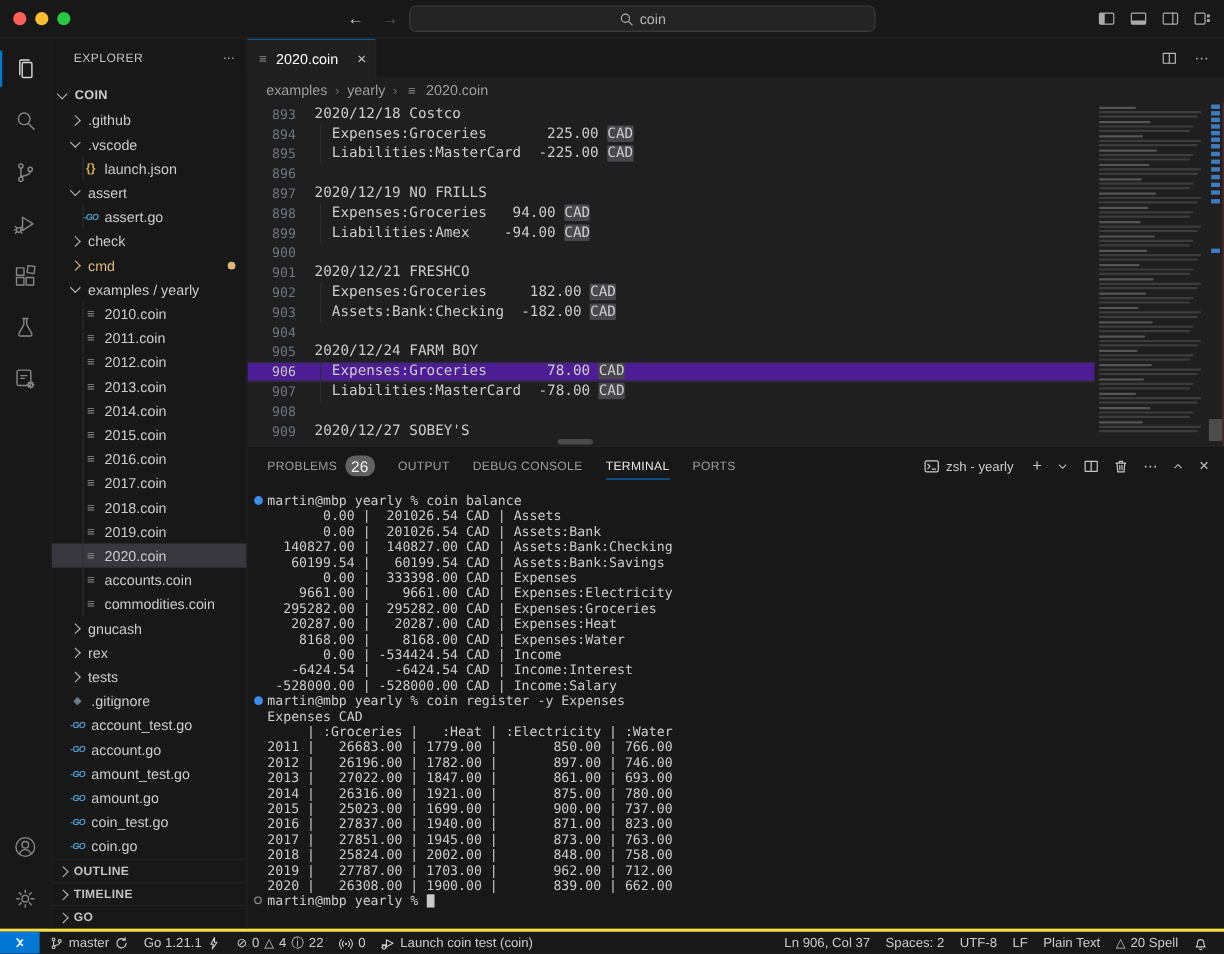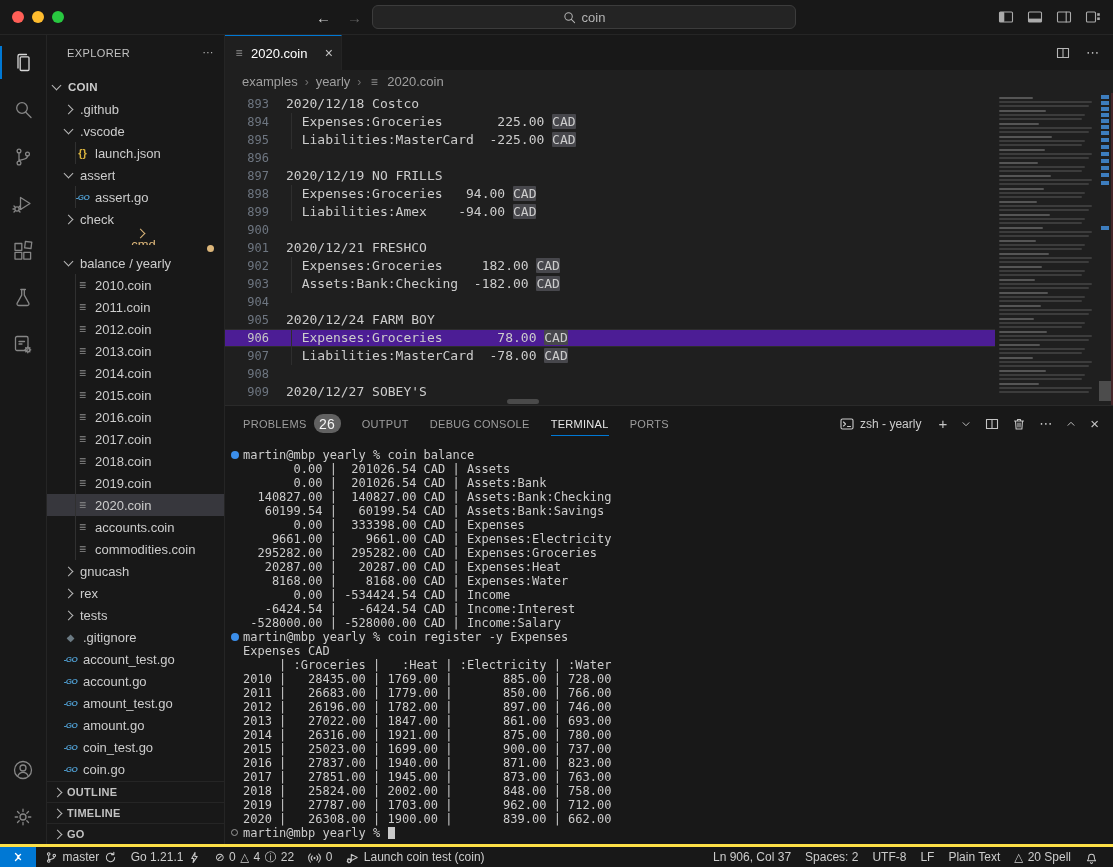--- a/index.html
+++ b/index.html
@@ -247,28 +247,28 @@
           <span class="lbl">assert</span>
         </div>
         <div class="row g" style="padding-left: 28px;">
           <span class="fico go">-GO</span>
           <span class="lbl">assert.go</span>
         </div>
         <div class="row" style="padding-left: 16px;">
           <span class="chev closed"></span>
           <span class="lbl">check</span>
         </div>
-        <div class="row mod" style="padding-left: 16px; flex-direction: column;">
+        <div class="row mod" style="padding-left: 16px;">
           <span class="chev closed"></span>
           <span class="lbl">cmd</span>
           <span class="mdot"></span>
         </div>
         <div class="row" style="padding-left: 16px;">
           <span class="chev open"></span>
-          <span class="lbl">balance / yearly</span>
+          <span class="lbl">examples / yearly</span>
         </div>
         <div class="row g" style="padding-left: 28px;">
           <span class="fico coin">≡</span>
           <span class="lbl">2010.coin</span>
         </div>
         <div class="row g" style="padding-left: 28px;">
           <span class="fico coin">≡</span>
           <span class="lbl">2011.coin</span>
         </div>
         <div class="row g" style="padding-left: 28px;">
@@ -629,21 +629,20 @@
           <div class="tl"><span>    9661.00 |    9661.00 CAD | Expenses:Electricity</span></div>
           <div class="tl"><span>  295282.00 |  295282.00 CAD | Expenses:Groceries</span></div>
           <div class="tl"><span>   20287.00 |   20287.00 CAD | Expenses:Heat</span></div>
           <div class="tl"><span>    8168.00 |    8168.00 CAD | Expenses:Water</span></div>
           <div class="tl"><span>       0.00 | -534424.54 CAD | Income</span></div>
           <div class="tl"><span>   -6424.54 |   -6424.54 CAD | Income:Interest</span></div>
           <div class="tl"><span> -528000.00 | -528000.00 CAD | Income:Salary</span></div>
           <div class="tl"><span class="dec"></span><span>martin@mbp yearly % coin register -y Expenses</span></div>
           <div class="tl"><span>Expenses CAD</span></div>
           <div class="tl"><span>     | :Groceries |   :Heat | :Electricity | :Water</span></div>
-          <div class="tl"><span>2010 |   28435.00 | 1769.00 |       885.00 | 728.00</span></div>
           <div class="tl"><span>2011 |   26683.00 | 1779.00 |       850.00 | 766.00</span></div>
           <div class="tl"><span>2012 |   26196.00 | 1782.00 |       897.00 | 746.00</span></div>
           <div class="tl"><span>2013 |   27022.00 | 1847.00 |       861.00 | 693.00</span></div>
           <div class="tl"><span>2014 |   26316.00 | 1921.00 |       875.00 | 780.00</span></div>
           <div class="tl"><span>2015 |   25023.00 | 1699.00 |       900.00 | 737.00</span></div>
           <div class="tl"><span>2016 |   27837.00 | 1940.00 |       871.00 | 823.00</span></div>
           <div class="tl"><span>2017 |   27851.00 | 1945.00 |       873.00 | 763.00</span></div>
           <div class="tl"><span>2018 |   25824.00 | 2002.00 |       848.00 | 758.00</span></div>
           <div class="tl"><span>2019 |   27787.00 | 1703.00 |       962.00 | 712.00</span></div>
           <div class="tl"><span>2020 |   26308.00 | 1900.00 |       839.00 | 662.00</span></div>

